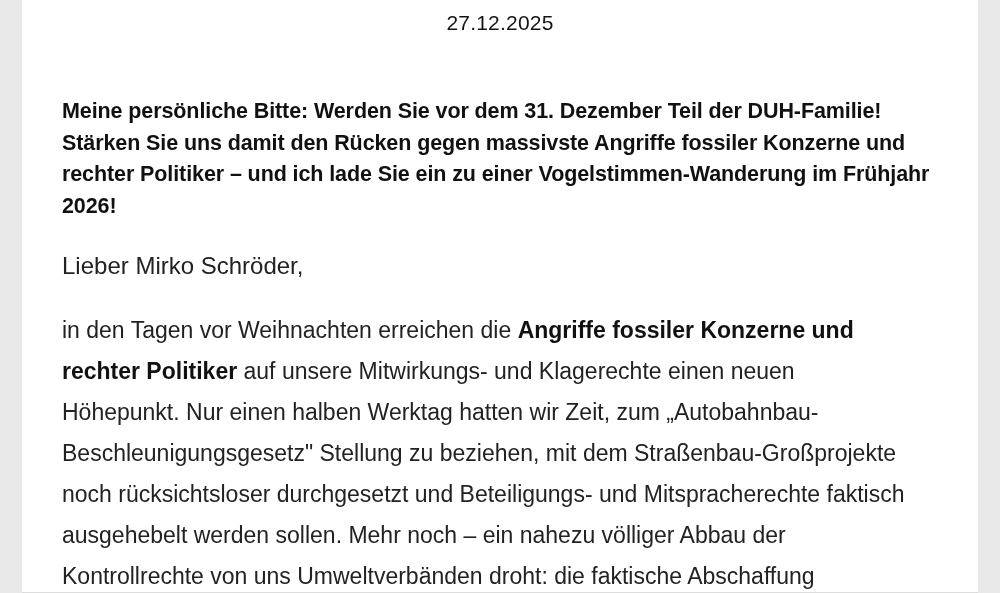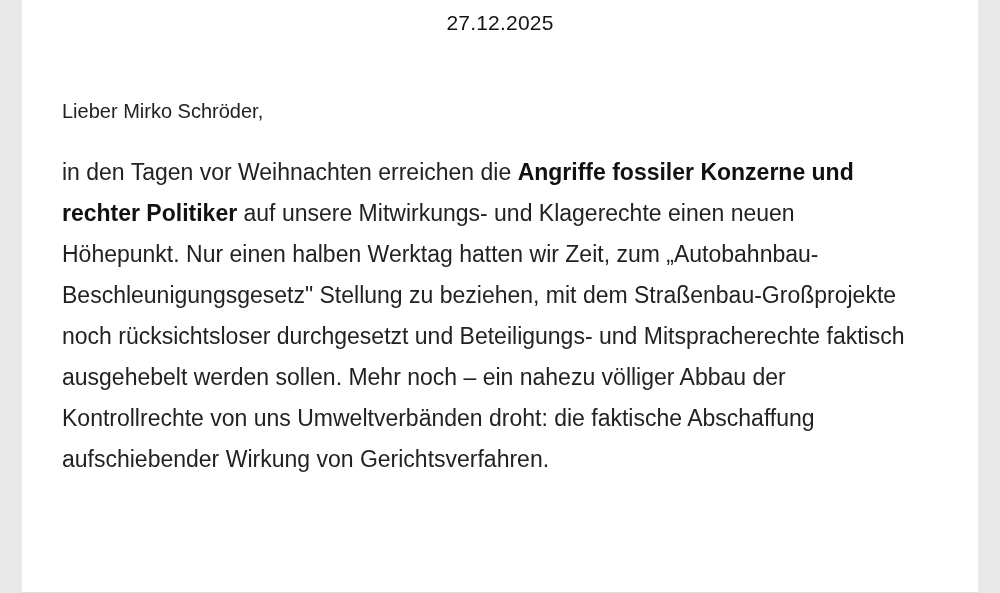--- a/index.html
+++ b/index.html
@@ -41,21 +41,21 @@
   .headline {
     font-size: 21.5px;
     font-weight: bold;
     color: #111111;
     line-height: 1.47;
     letter-spacing: -0.1px;
     margin: 0 0 26px 0;
     width: 870px;
   }
   .salutation {
-    font-size: 20px;
+    font-size: 24px;
     color: #222222;
     line-height: 1.5;
     margin: 0 0 26px 0;
   }
   .para {
     font-size: 23px;
     color: #222222;
     line-height: 1.78;
     margin: 0;
     width: 855px;
@@ -95,20 +95,21 @@
 
 <div class="edge-left"></div>
 <div class="edge-right"></div>
 
 <div class="page">
 
   <div class="date-line">27.12.2025</div>
 
   <div class="body-wrap">
 
+    <p class="headline">Meine persönliche Bitte: Werden Sie vor dem 31. Dezember Teil der DUH-Familie! Stärken Sie uns damit den Rücken gegen massivste Angriffe fossiler Konzerne und rechter Politiker – und ich lade Sie ein zu einer Vogelstimmen-Wanderung im Frühjahr 2026!</p>
 
     <p class="salutation">Lieber Mirko Schröder,</p>
 
     <p class="para"><span>in den Tagen vor Weihnachten erreichen die </span><b>Angriffe fossiler Konzerne und rechter Politiker</b><span> auf unsere Mitwirkungs- und Klagerechte einen neuen Höhepunkt. Nur einen halben Werktag hatten wir Zeit, zum „Autobahnbau-Beschleunigungsgesetz" Stellung zu beziehen, mit dem Straßenbau-Großprojekte noch rücksichtsloser durchgesetzt und Beteiligungs- und Mitspracherechte faktisch ausgehebelt werden sollen. Mehr noch – ein nahezu völliger Abbau der Kontrollrechte von uns Umweltverbänden droht: die faktische Abschaffung aufschiebender Wirkung von Gerichtsverfahren.</span></p>
 
   </div>
 </div>
 
 <div class="bottom-rule"></div>
 

